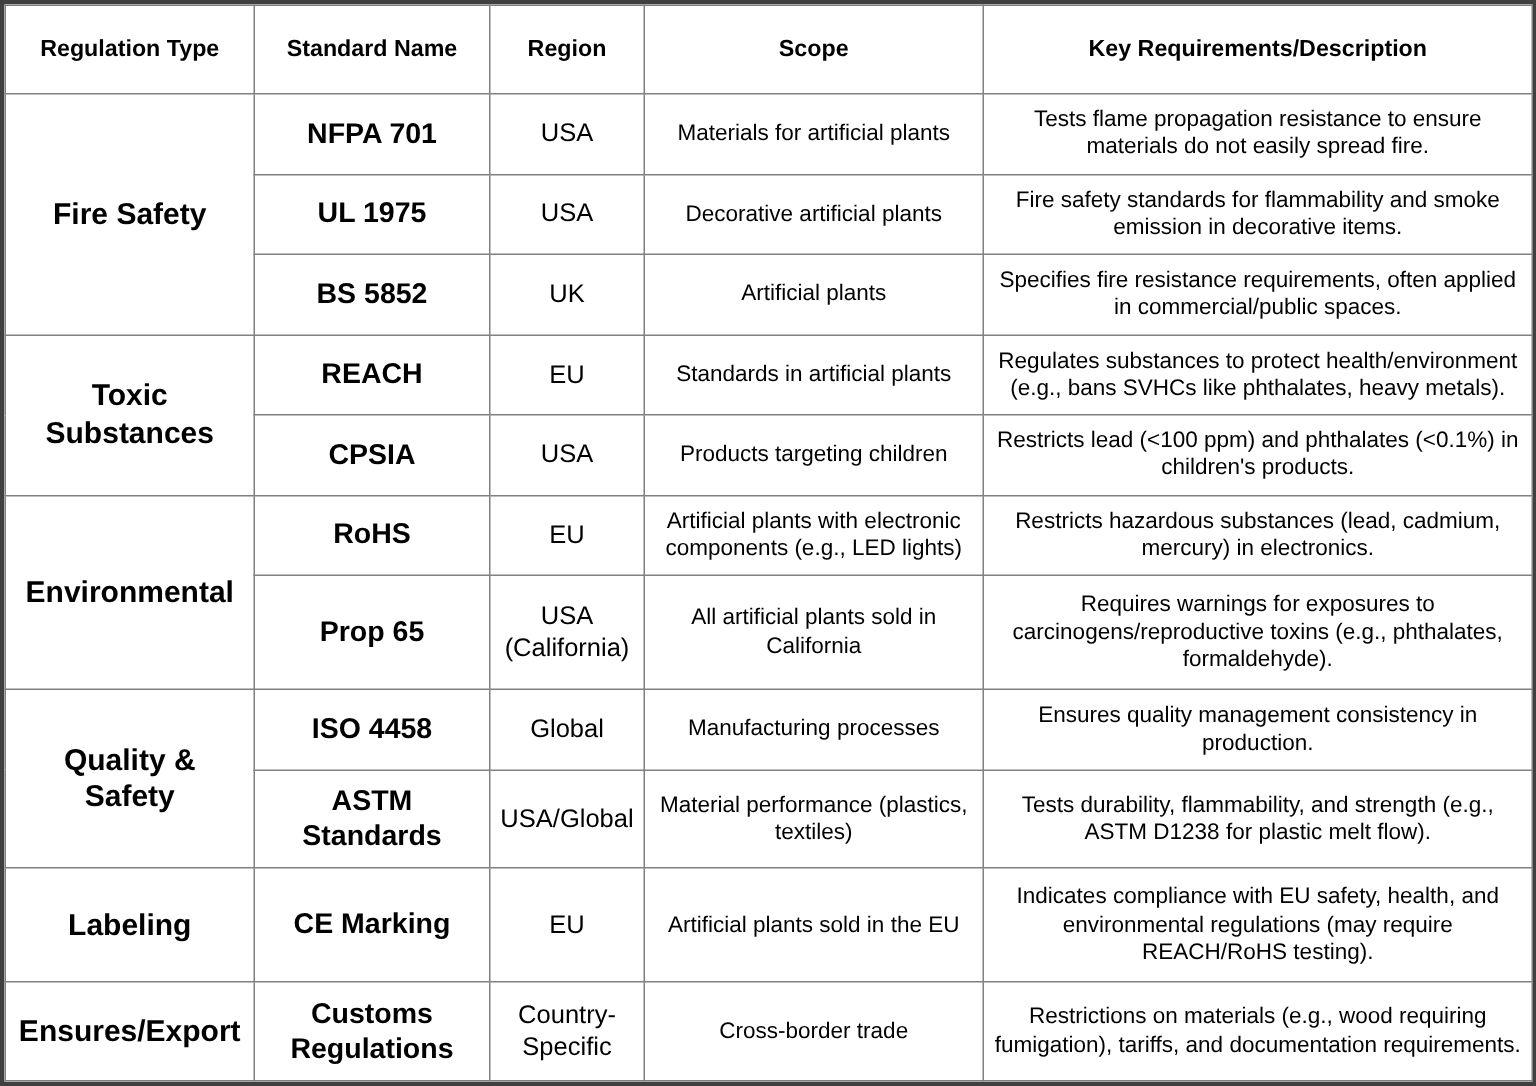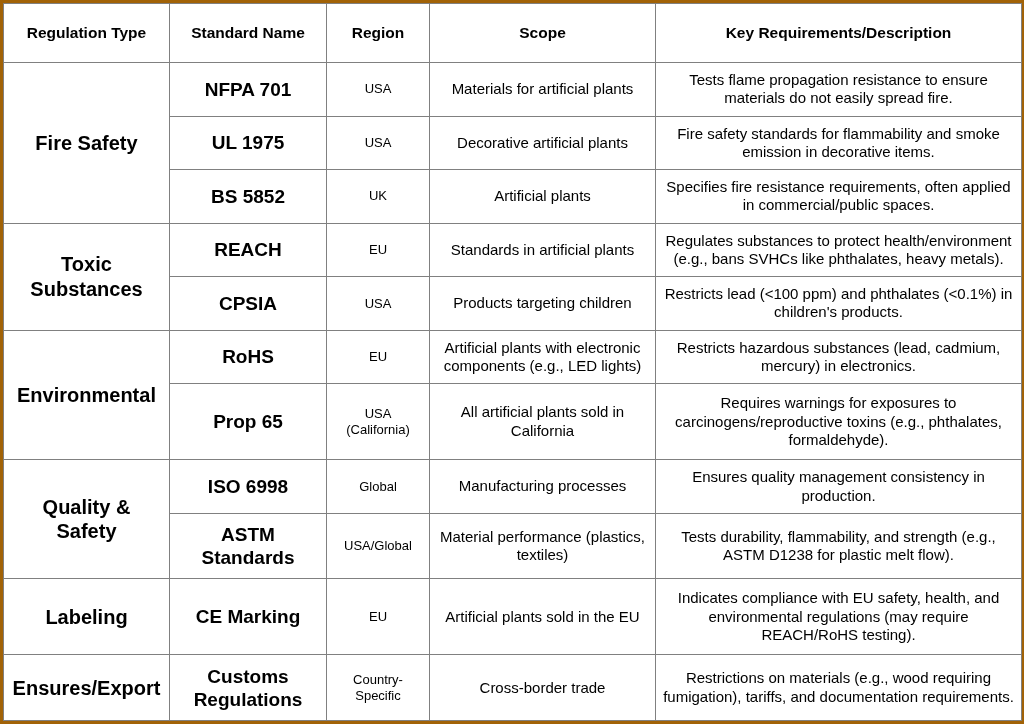--- a/index.html
+++ b/index.html
@@ -11,21 +11,21 @@
   body {
     width: 1024px;
     height: 724px;
     font-family: "Liberation Sans", sans-serif;
     overflow: hidden;
   }
   .table-frame {
     box-sizing: border-box;
     width: 1024px;
     height: 724px;
-    border: 3px solid #a16207;
+    border: 3px solid #404040;
     background: #fef9c3;
     padding: 0;
   }
   table.reg-table {
     border-collapse: collapse;
     table-layout: fixed;
     width: 1018px;
     height: 718px;
     background: #ffffff;
   }
@@ -53,21 +53,21 @@
   }
   td.cell-type {
     font-size: 20px;
     font-weight: bold;
   }
   td.cell-std {
     font-size: 19px;
     font-weight: bold;
   }
   td.cell-region {
-    font-size: 13px;
+    font-size: 17px;
     font-weight: normal;
   }
   td.cell-scope {
     font-size: 15px;
     font-weight: normal;
   }
   td.cell-key {
     font-size: 15px;
     font-weight: normal;
   }
@@ -134,21 +134,21 @@
           <td class="cell-key">Restricts hazardous substances (lead, cadmium, mercury) in electronics.</td>
         </tr>
         <tr>
           <td class="cell-std">Prop 65</td>
           <td class="cell-region">USA (California)</td>
           <td class="cell-scope">All artificial plants sold in California</td>
           <td class="cell-key">Requires warnings for exposures to carcinogens/reproductive toxins (e.g., phthalates, formaldehyde).</td>
         </tr>
         <tr>
           <td class="cell-type" rowspan="2">Quality &amp; Safety</td>
-          <td class="cell-std">ISO 6998</td>
+          <td class="cell-std">ISO 4458</td>
           <td class="cell-region">Global</td>
           <td class="cell-scope">Manufacturing processes</td>
           <td class="cell-key">Ensures quality management consistency in production.</td>
         </tr>
         <tr>
           <td class="cell-std">ASTM Standards</td>
           <td class="cell-region">USA/Global</td>
           <td class="cell-scope">Material performance (plastics, textiles)</td>
           <td class="cell-key">Tests durability, flammability, and strength (e.g., ASTM D1238 for plastic melt flow).</td>
         </tr>

